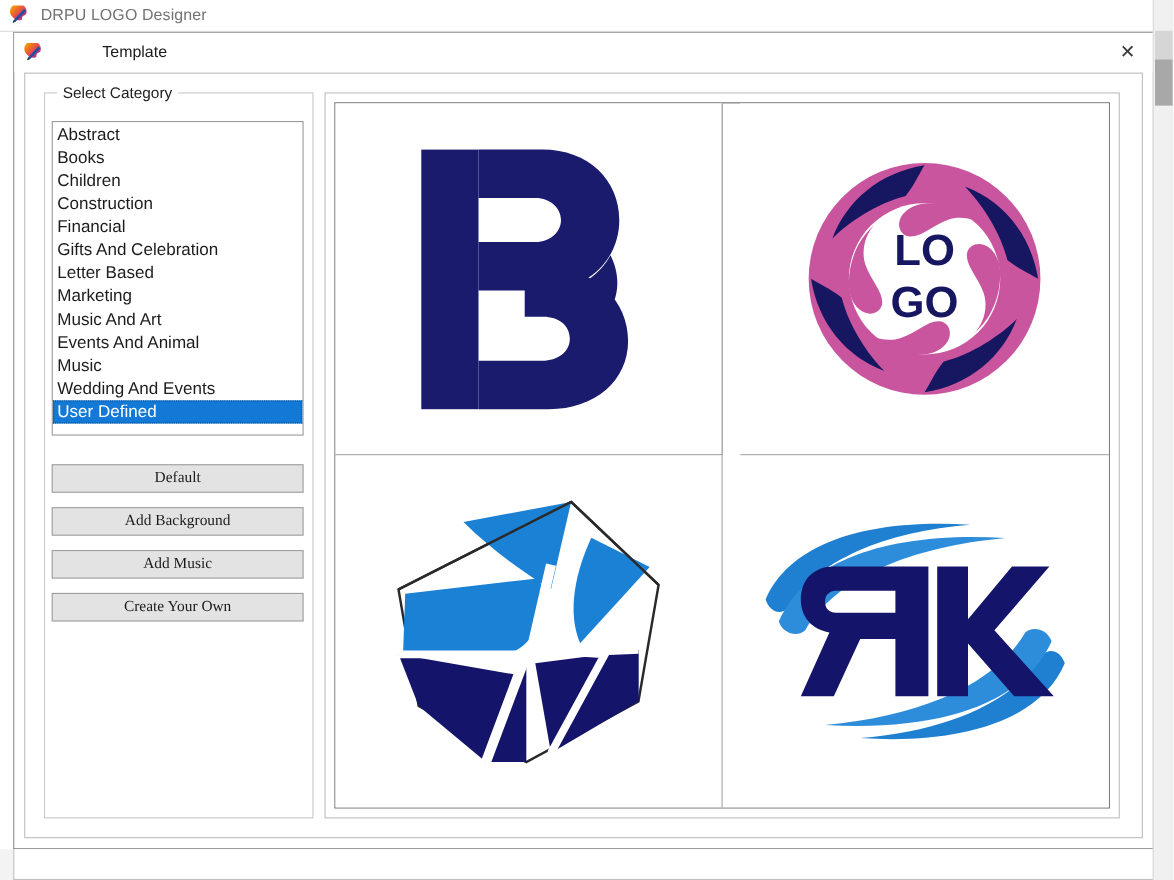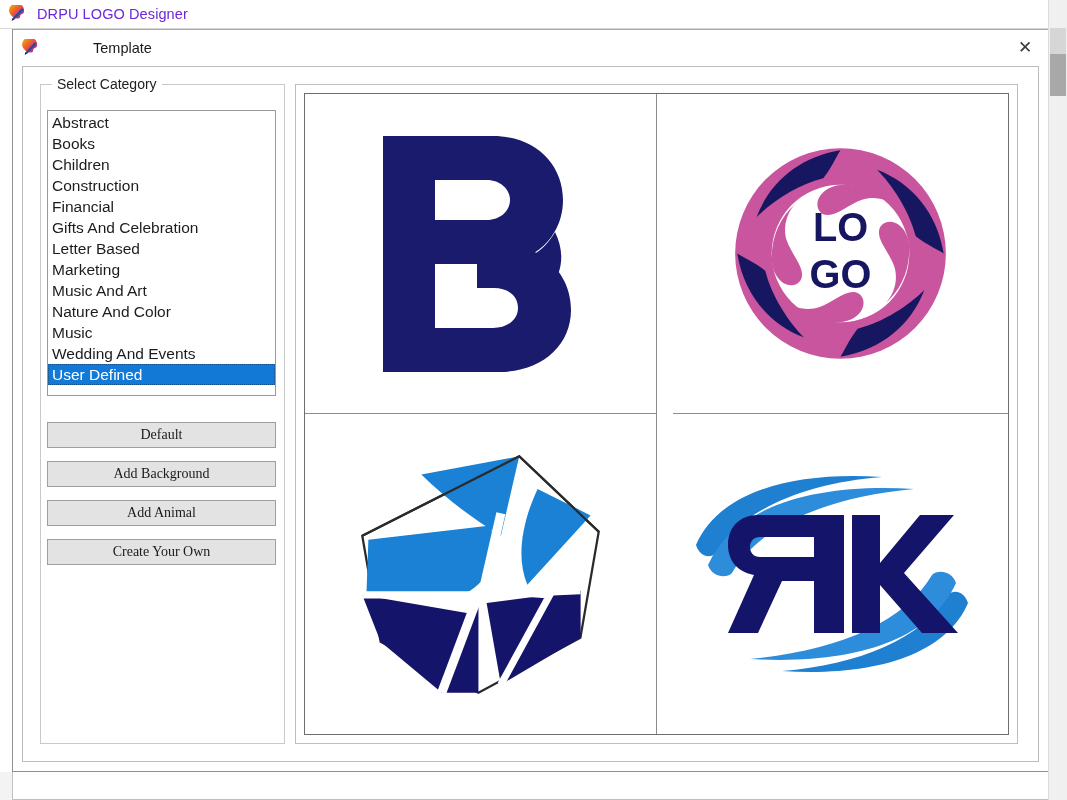--- a/index.html
+++ b/index.html
@@ -21,21 +21,21 @@
 
   
   #outer-titlebar{
     position:absolute;left:0;top:0;width:1049px;height:29px;
     background:#ffffff;
     display:flex;align-items:center;
     box-sizing:border-box;
     border-bottom:1px solid #d8d8d8;
   }
   #outer-titlebar .ttl{
-    font-size:14.5px;color:#6d28d9;margin-left:10px;letter-spacing:0.1px;
+    font-size:14.5px;color:#737373;margin-left:10px;letter-spacing:0.1px;
   }
 
   
   .app-icon{
     width:19px;height:19px;position:relative;flex:0 0 auto;
     margin-left:8px;
   }
   .app-icon svg{display:block;}
 
   
@@ -239,29 +239,29 @@
         <div id="category-list">
             <div class="cat-item">Abstract</div>
             <div class="cat-item">Books</div>
             <div class="cat-item">Children</div>
             <div class="cat-item">Construction</div>
             <div class="cat-item">Financial</div>
             <div class="cat-item">Gifts And Celebration</div>
             <div class="cat-item">Letter Based</div>
             <div class="cat-item">Marketing</div>
             <div class="cat-item">Music And Art</div>
-            <div class="cat-item">Nature And Color</div>
+            <div class="cat-item">Events And Animal</div>
             <div class="cat-item">Music</div>
             <div class="cat-item">Wedding And Events</div>
             <div class="cat-item selected">User Defined</div>
           </div>
 
         <button class="side-btn" id="btn-default">Default</button>
         <button class="side-btn" id="btn-add-background">Add Background</button>
-        <button class="side-btn" id="btn-add-color">Add Animal</button>
+        <button class="side-btn" id="btn-add-color">Add Music</button>
         <button class="side-btn" id="btn-create-your-own">Create Your Own</button>
       </div>
 
       <div id="template-panel-outer">
         <div id="template-panel-inner">
           <div id="template-grid">
 
             <div class="tcell">
               <svg width="230" height="260" viewBox="0 0 230 260">
                 <g fill="#1b1b6e">

